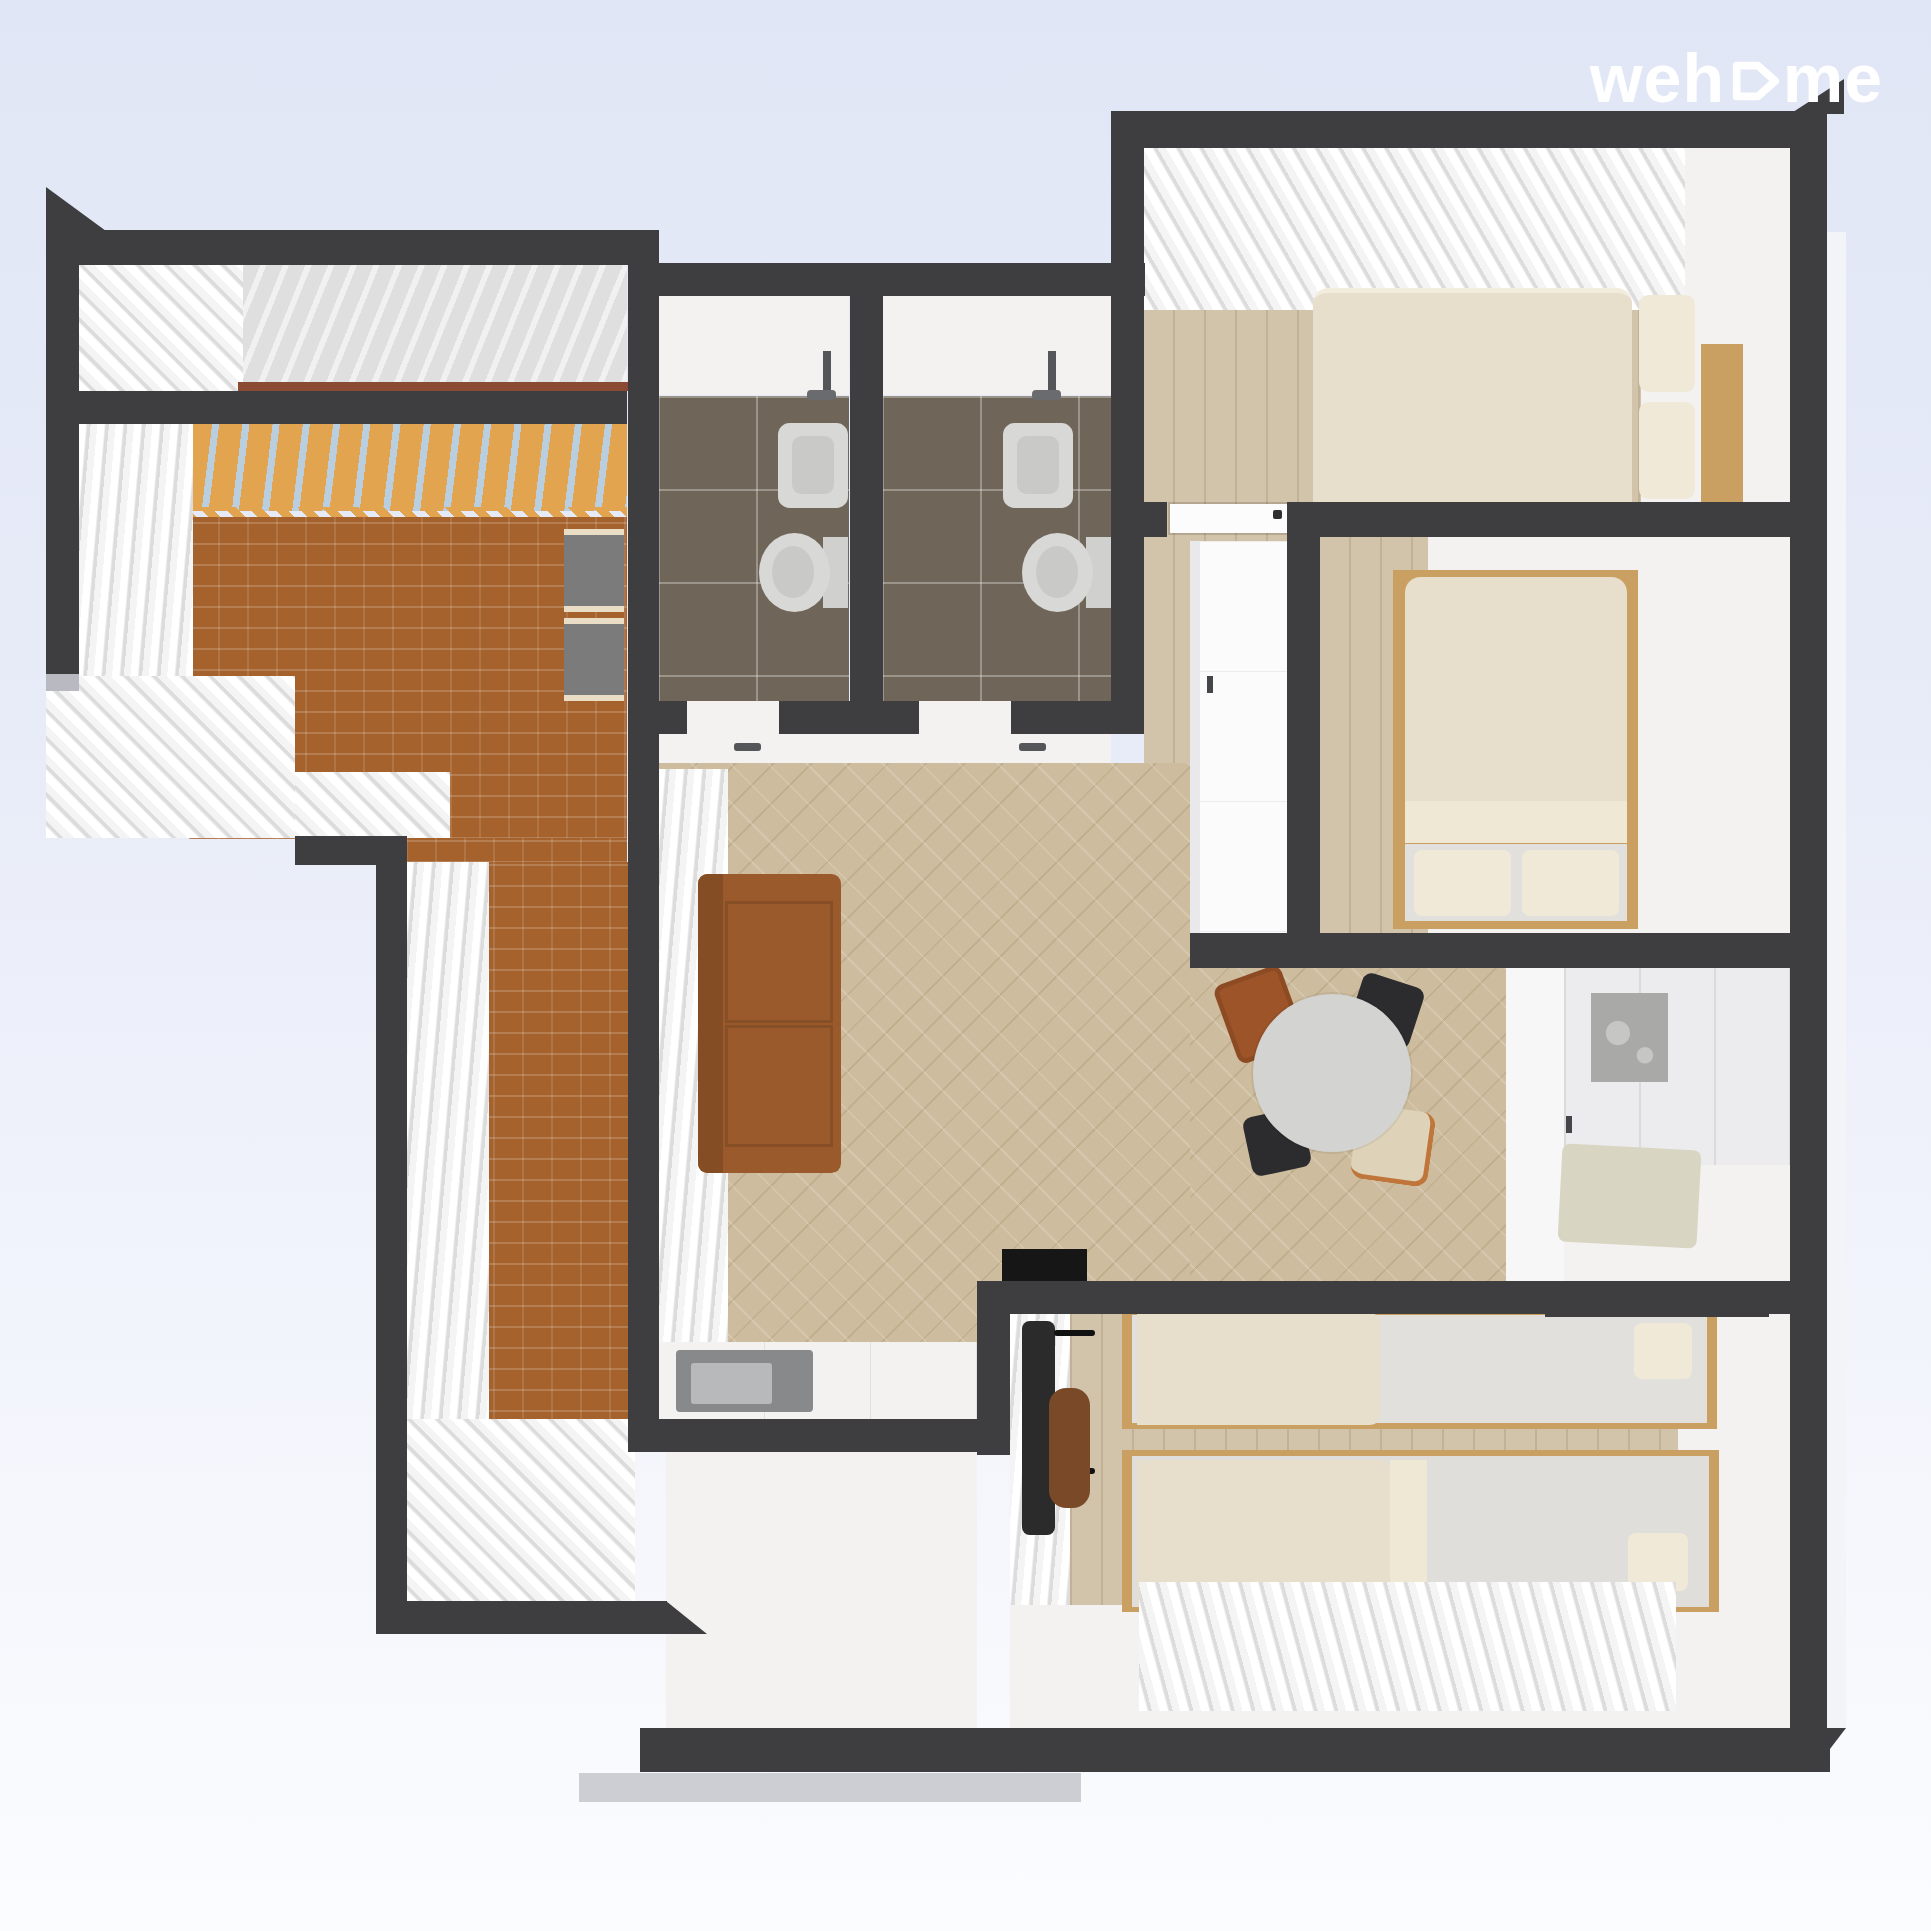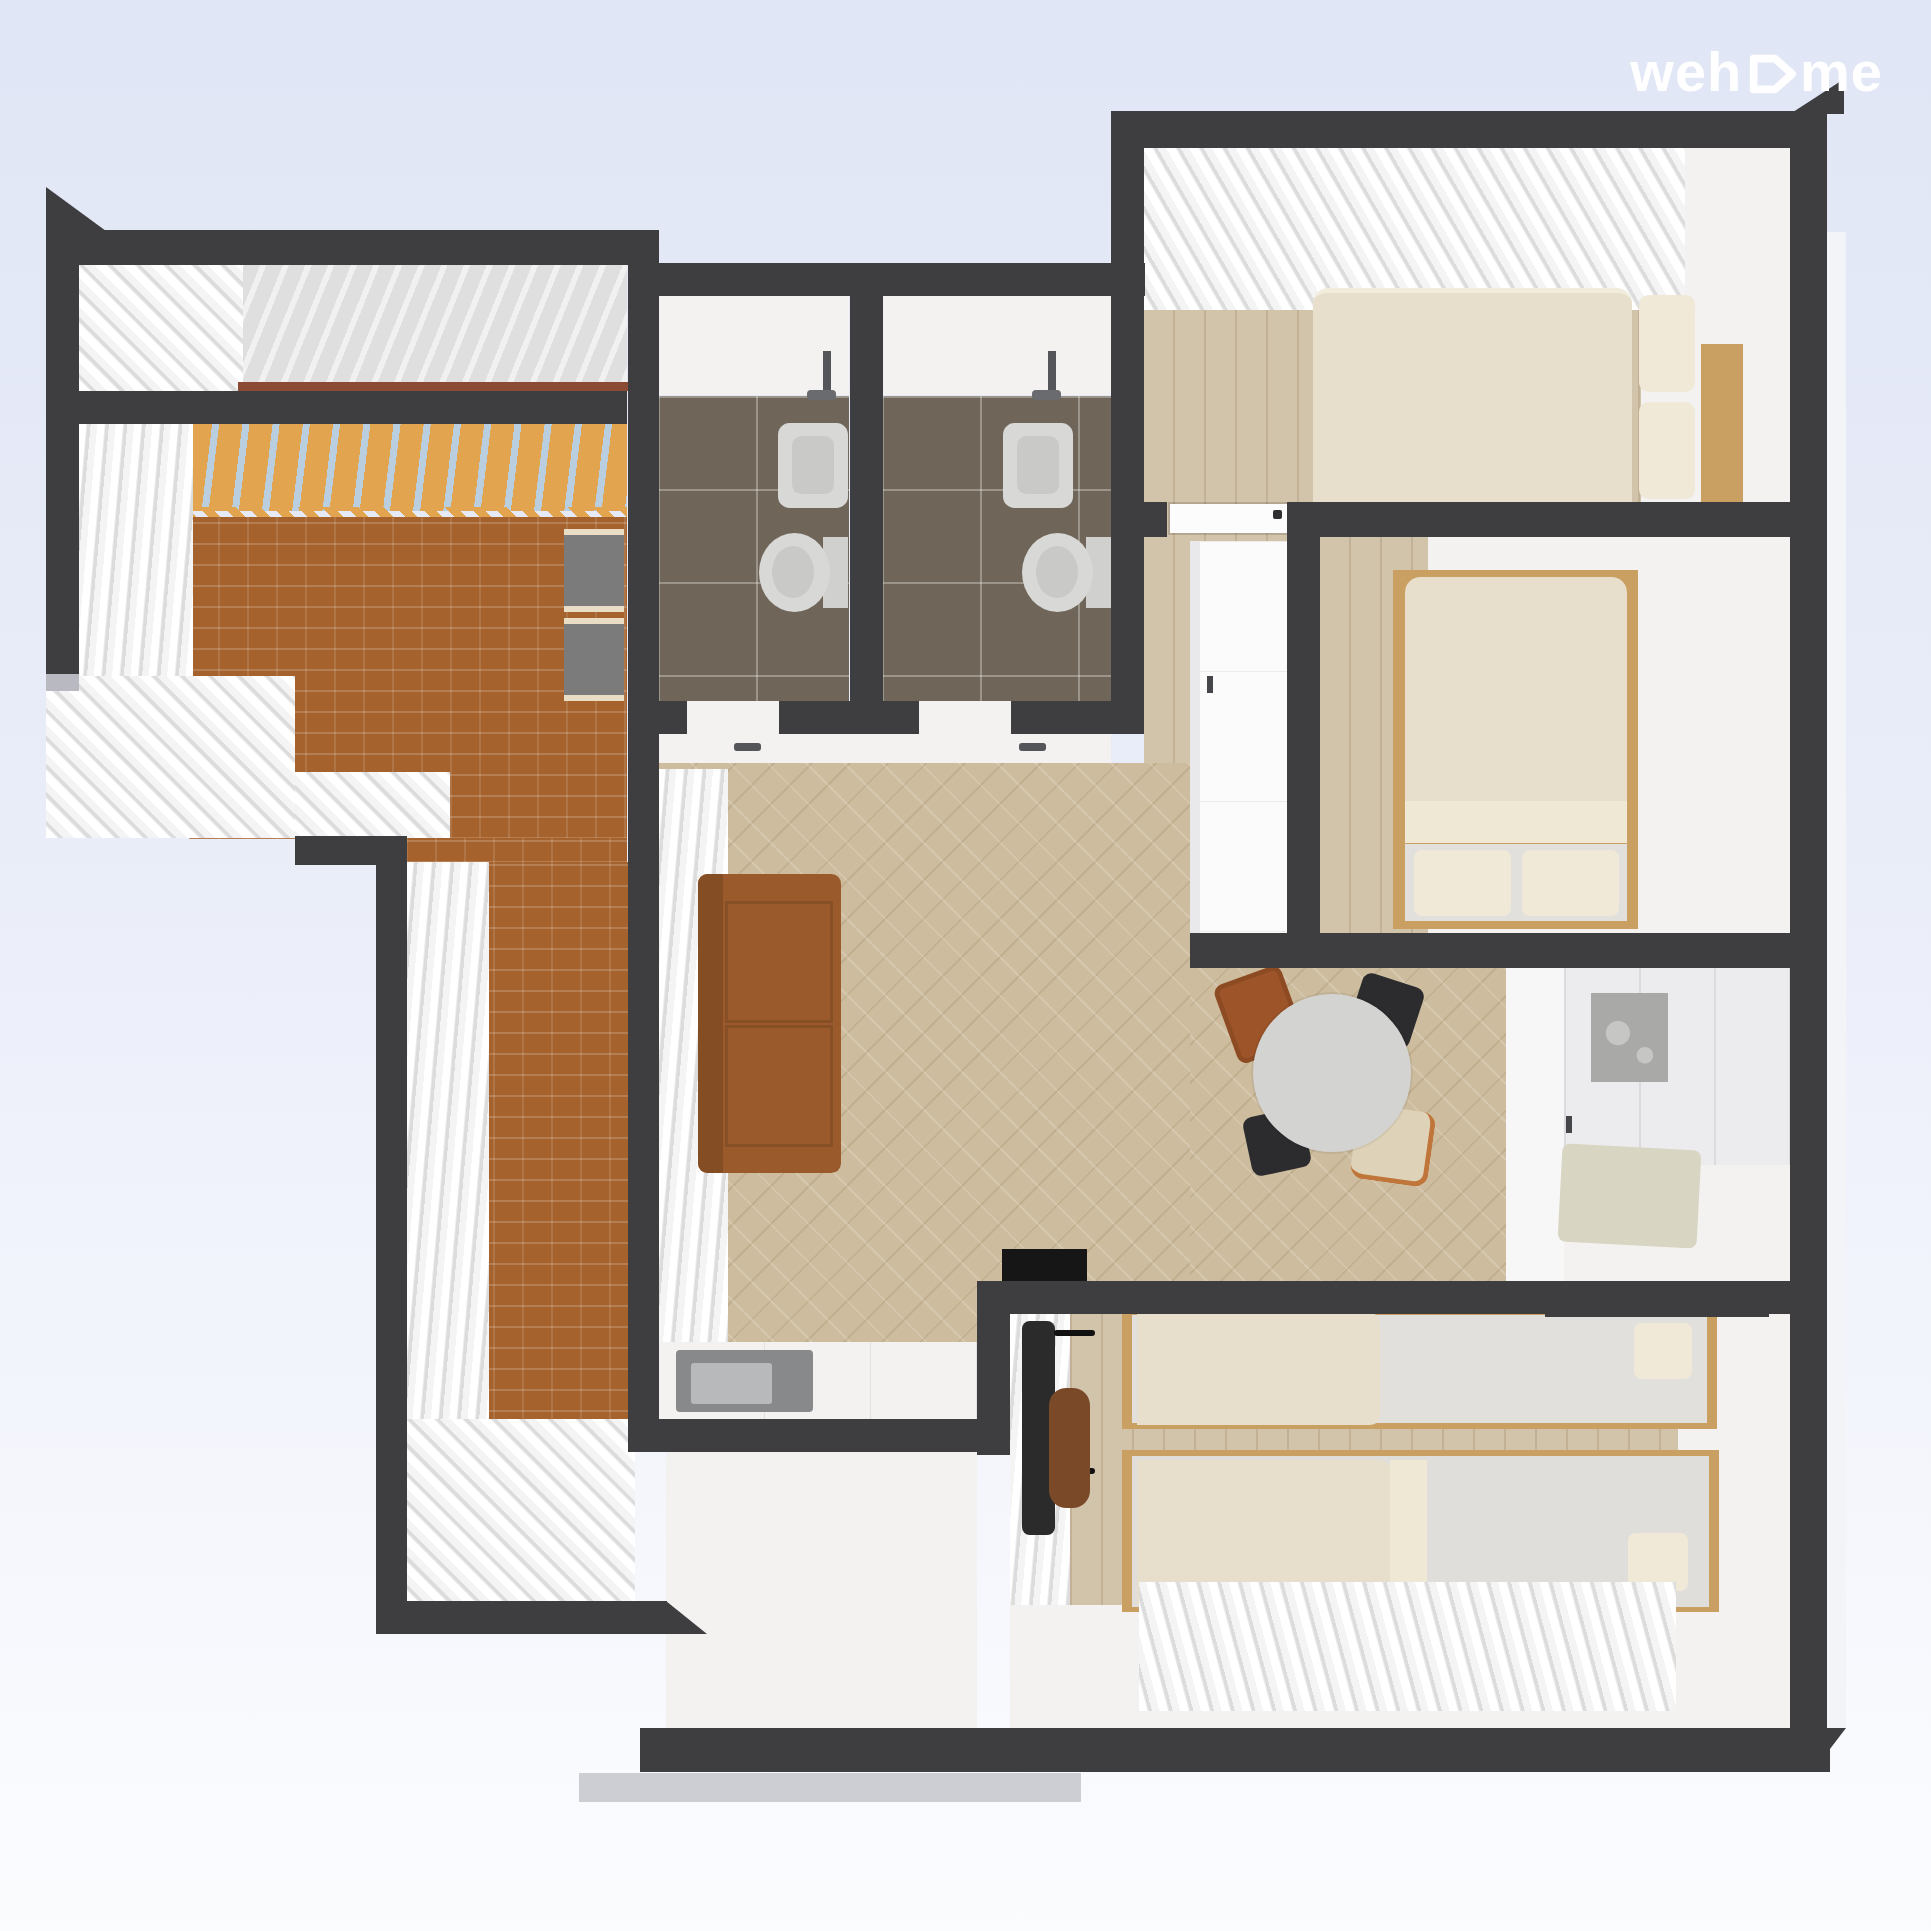--- a/index.html
+++ b/index.html
@@ -29,21 +29,21 @@
   .cur{position:absolute;background:repeating-linear-gradient(95deg,var(--curtain-hi,#fff) 0 6.8px,var(--curtain-lo,#dcdcdc) 8.7px 11.6px,#f4f4f4 11.6px 18.3px);}
   .cur60{background:repeating-linear-gradient(60deg,var(--curtain-hi,#fff) 0 7.7px,var(--curtain-lo,#dcdcdc) 9.7px 12.6px,#f4f4f4 12.6px 20px);}
   .cur75{background:repeating-linear-gradient(75deg,var(--curtain-hi,#fff) 0 7.7px,var(--curtain-lo,#dcdcdc) 9.7px 12.6px,#f4f4f4 12.6px 20px);}
   .cur45{background:repeating-linear-gradient(45deg,var(--curtain-hi,#fff) 0 7.7px,var(--curtain-lo,#dcdcdc) 9.7px 12.6px,#f4f4f4 12.6px 20px);}
   .awning{position:absolute;background:repeating-linear-gradient(97deg,var(--awning-orange,#e2a44e) 0 23px,var(--awning-blue,#b9cedf) 23px 30px);}
   .awnfr{position:absolute;background:repeating-linear-gradient(45deg,var(--awning-orange,#e2a44e) 0 8.7px,rgba(0,0,0,0) 8.7px 17.4px);}
   .porc{position:absolute;background:var(--porcelain,#d8d8d6);}
   .cap{position:absolute;background:var(--wall,#3e3e41);}
   
   .logo{position:absolute;top:39px;right:48px;display:flex;align-items:center;gap:2.9px;
-    color:var(--logo,#fff);font-size:56px;font-weight:600;letter-spacing:1px;}
+    color:var(--logo,#fff);font-size:68px;font-weight:600;letter-spacing:1px;}
   .logo svg{display:block;margin-top:5.8px;}
   
   .rnd{border-radius:11.6px;}
 </style>
 </head>
 <body>
 
 <div class="stage">
 
   <div class="fgray el" style="left:79px;top:265px;width:548px;height:126px;"></div>

